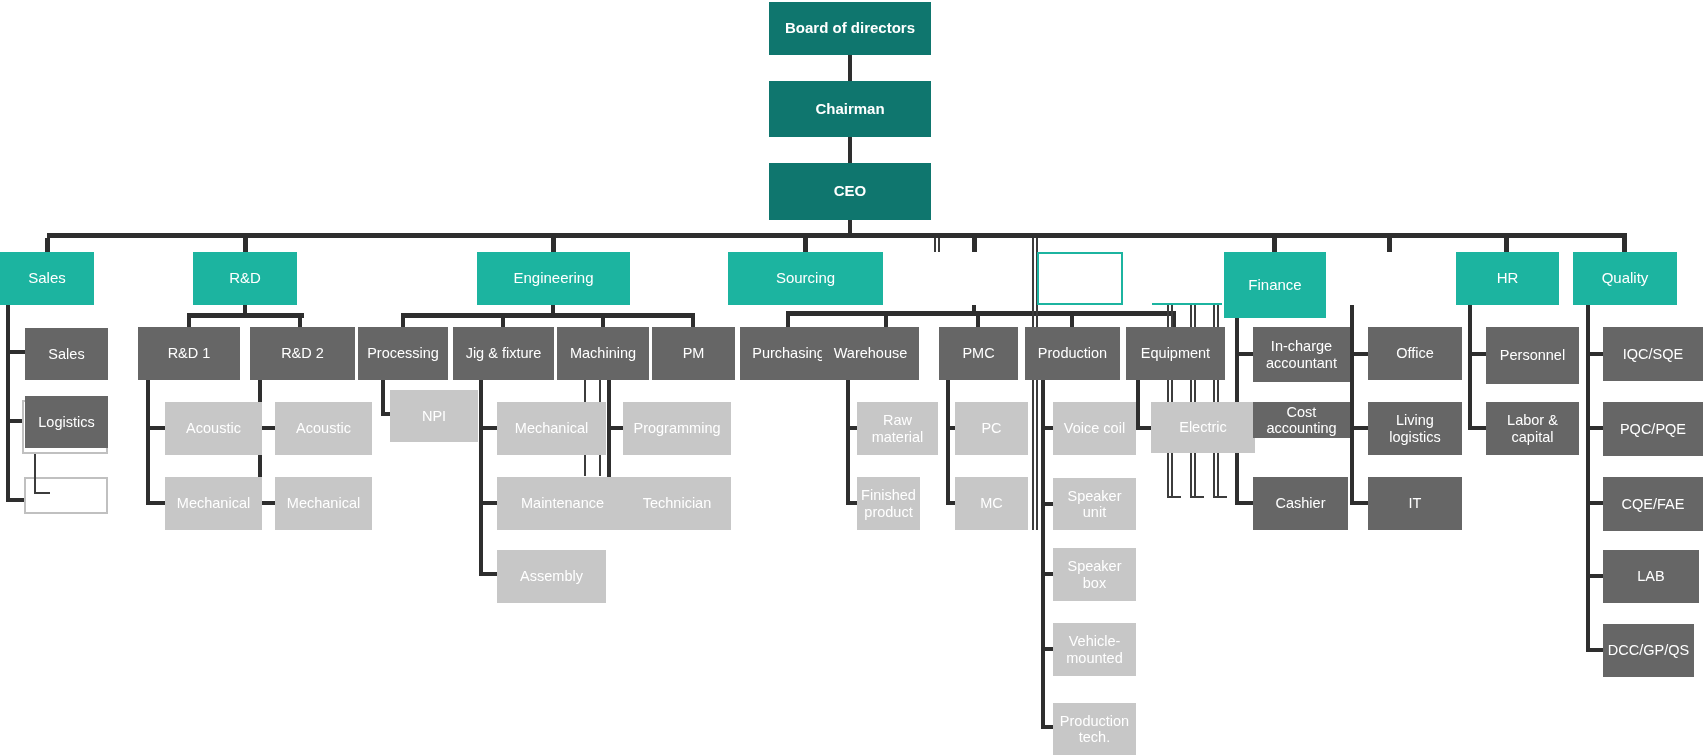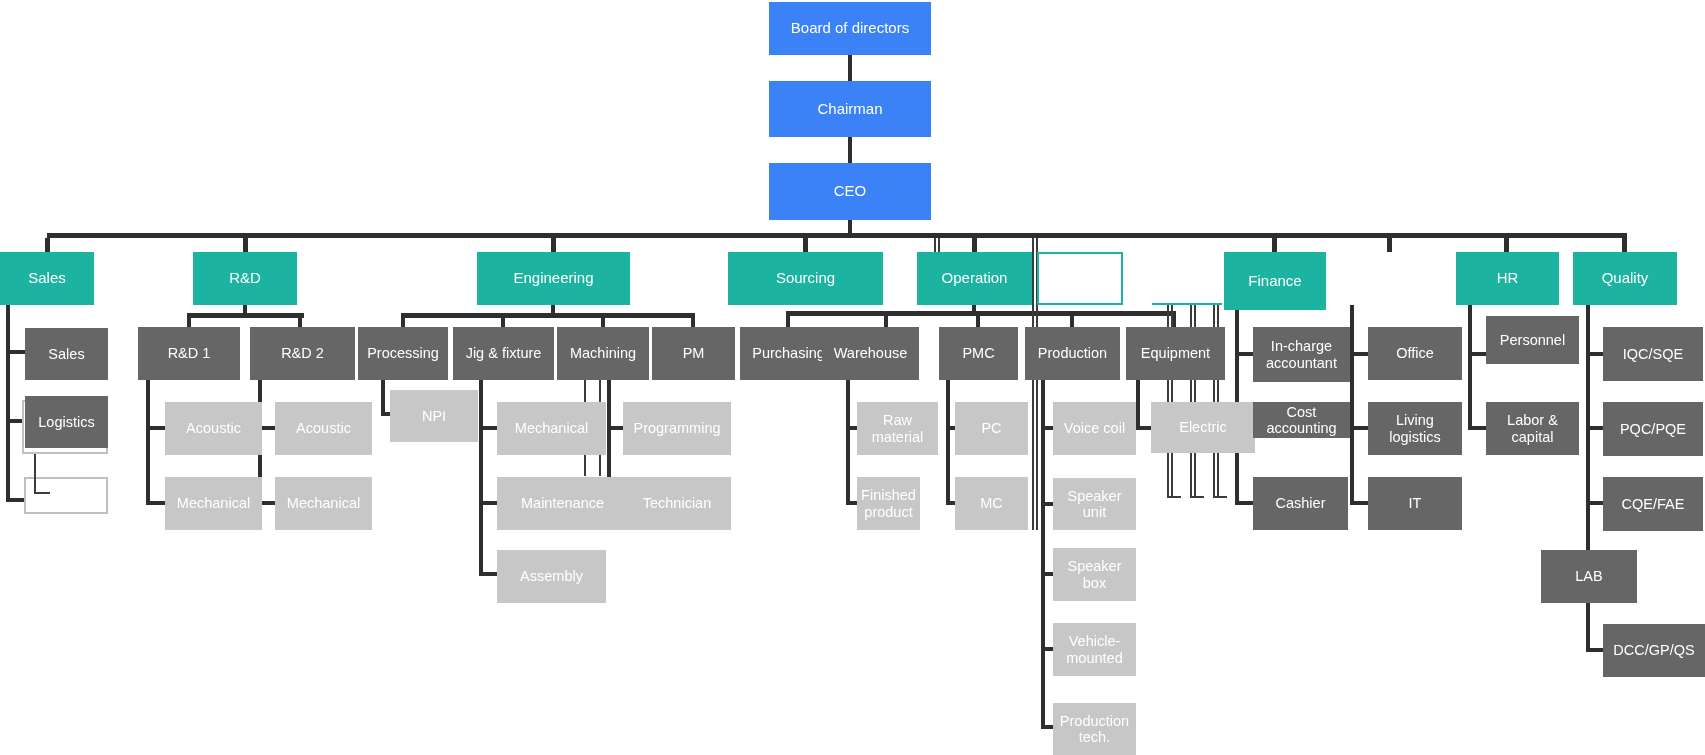--- a/index.html
+++ b/index.html
@@ -3,21 +3,21 @@
 <meta charset="utf-8">
 <style>
   html,body{margin:0;padding:0;background:#ffffff;}
   body{font-family:"Liberation Sans", sans-serif;}
   #chart{position:relative;width:1705px;height:755px;background:#fff;overflow:hidden;}
   .node{
     position:absolute;display:flex;align-items:center;justify-content:center;
     text-align:center;color:#fff;font-size:14.5px;line-height:1.12;z-index:2;
     padding:2px;box-sizing:border-box;
   }
-  .dark{background:#3b82f6;font-size:15px;}
+  .dark{background:#0f766e;font-size:15px;font-weight:bold;}
   .teal{background:#1CB4A0;font-size:15px;}
   .gray{background:#666666;}
   .light{background:#C7C7C7;}
   .ghost{position:absolute;background:#ffffff;border:2px solid #C0C0C0;box-sizing:border-box;}
   .ghost-teal{position:absolute;background:#ffffff;border:2px solid #1CB4A0;box-sizing:border-box;z-index:2;}
   .line{position:absolute;background:#2E2E2E;z-index:0;}
   .thin{position:absolute;background:#3C3C3C;z-index:1;}
   .tealline{position:absolute;background:#1CB4A0;z-index:1;}
 </style>
 </head>
@@ -41,23 +41,22 @@
   <div class="line" style="left:972px;top:238px;width:5px;height:14px"></div>
   <div class="line" style="left:1272px;top:238px;width:5px;height:14px"></div>
   <div class="line" style="left:1387px;top:238px;width:5px;height:14px"></div>
   <div class="line" style="left:1504px;top:238px;width:5px;height:14px"></div>
   <div class="line" style="left:1622px;top:238px;width:5px;height:14px"></div>
 
   <div class="node teal" style="left:0;top:252px;width:94px;height:53px">Sales</div>
   <div class="node teal" style="left:193px;top:252px;width:104px;height:53px">R&amp;D</div>
   <div class="node teal" style="left:477px;top:252px;width:153px;height:53px">Engineering</div>
   <div class="node teal" style="left:728px;top:252px;width:155px;height:53px">Sourcing</div>
-  <div class="node teal" style="left:917px;top:252px;width:115px;height:53px">Operation</div>
   <div class="ghost-teal" style="left:1037px;top:252px;width:86px;height:53px"></div>
-  <div class="node teal" style="left:1224px;top:252px;width:102px;height:58px">Finance</div>
+  <div class="node teal" style="left:1224px;top:252px;width:102px;height:66px">Finance</div>
   <div class="node teal" style="left:1456px;top:252px;width:103px;height:53px">HR</div>
   <div class="node teal" style="left:1573px;top:252px;width:104px;height:53px">Quality</div>
 
   <div class="line" style="left:6px;top:305px;width:4px;height:197px"></div>
   <div class="line" style="left:6px;top:350px;width:19px;height:4px"></div>
   <div class="line" style="left:6px;top:419px;width:19px;height:4px"></div>
   <div class="line" style="left:6px;top:498px;width:18px;height:4px"></div>
   <div class="thin" style="left:34px;top:450px;width:2px;height:44px"></div>
   <div class="thin" style="left:34px;top:492px;width:16px;height:2px"></div>
   <div class="ghost" style="left:22px;top:400px;width:86px;height:54px;z-index:1"></div>
@@ -166,34 +165,34 @@
   <div class="line" style="left:1350px;top:352px;width:18px;height:4px"></div>
   <div class="line" style="left:1350px;top:426px;width:18px;height:4px"></div>
   <div class="line" style="left:1350px;top:501px;width:18px;height:4px"></div>
   <div class="node gray" style="left:1368px;top:327px;width:94px;height:53px">Office</div>
   <div class="node gray" style="left:1368px;top:402px;width:94px;height:53px">Living logistics</div>
   <div class="node gray" style="left:1368px;top:477px;width:94px;height:53px">IT</div>
 
   <div class="line" style="left:1468px;top:305px;width:4px;height:123px"></div>
   <div class="line" style="left:1468px;top:352px;width:18px;height:4px"></div>
   <div class="line" style="left:1468px;top:426px;width:18px;height:4px"></div>
-  <div class="node gray" style="left:1486px;top:316px;width:93px;height:48px">Personnel</div>
+  <div class="node gray" style="left:1486px;top:327px;width:93px;height:57px">Personnel</div>
   <div class="node gray" style="left:1486px;top:402px;width:93px;height:53px">Labor &amp; capital</div>
 
   <div class="line" style="left:1586px;top:305px;width:4px;height:345px"></div>
   <div class="line" style="left:1586px;top:352px;width:17px;height:4px"></div>
   <div class="line" style="left:1586px;top:426px;width:17px;height:4px"></div>
   <div class="line" style="left:1586px;top:501px;width:17px;height:4px"></div>
   <div class="line" style="left:1586px;top:574px;width:17px;height:4px"></div>
   <div class="line" style="left:1586px;top:648px;width:17px;height:4px"></div>
   <div class="node gray" style="left:1603px;top:327px;width:100px;height:54px">IQC/SQE</div>
   <div class="node gray" style="left:1603px;top:402px;width:100px;height:54px">PQC/PQE</div>
   <div class="node gray" style="left:1603px;top:477px;width:100px;height:54px">CQE/FAE</div>
-  <div class="node gray" style="left:1541px;top:550px;width:96px;height:53px">LAB</div>
-  <div class="node gray" style="left:1603px;top:624px;width:102px;height:53px">DCC/GP/QS</div>
+  <div class="node gray" style="left:1603px;top:550px;width:96px;height:53px">LAB</div>
+  <div class="node gray" style="left:1603px;top:624px;width:91px;height:53px">DCC/GP/QS</div>
 
   <div class="thin" style="left:584px;top:368px;width:2px;height:108px"></div>
   <div class="thin" style="left:599px;top:368px;width:2px;height:108px"></div>
   <div class="thin" style="left:934px;top:238px;width:2px;height:14px"></div>
   <div class="thin" style="left:938px;top:238px;width:2px;height:14px"></div>
   <div class="thin" style="left:1032px;top:238px;width:2px;height:292px;z-index:1"></div>
   <div class="thin" style="left:1036px;top:238px;width:2px;height:292px;z-index:1"></div>
   <div class="thin" style="left:1167px;top:303px;width:2px;height:195px"></div>
   <div class="thin" style="left:1171px;top:303px;width:2px;height:195px"></div>
   <div class="thin" style="left:1167px;top:496px;width:14px;height:2px"></div>

